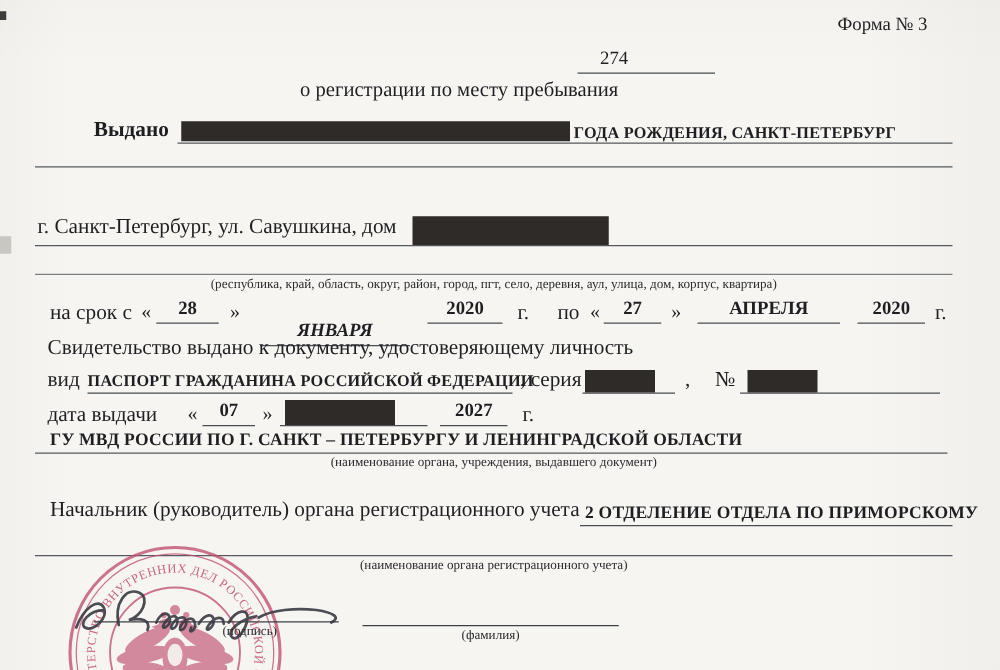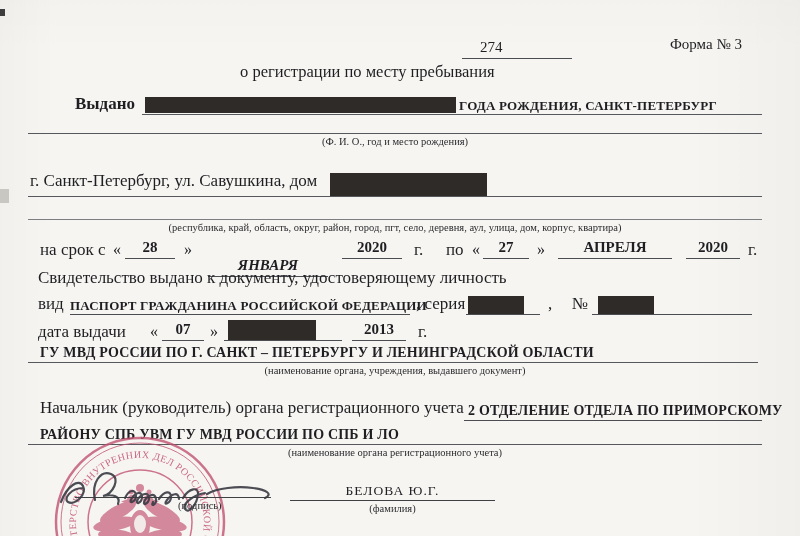--- a/index.html
+++ b/index.html
@@ -28,32 +28,31 @@
   .smallnum{font-size:15px;}
 </style>
 </head>
 <body>
 
 <div id="page">
 
   <div class="abs" style="left:0;top:9px;width:5px;height:7px;background:#3d3d3d;"></div>
   <div class="abs" style="left:0;top:189px;width:9px;height:14px;background:#c9c7c2;"></div>
 
-  <div class="abs formnum" style="left:670px;top:12px;margin-top:24px;">Форма № 3</div>
+  <div class="abs formnum" style="left:670px;top:12px;">Форма № 3</div>
   <div class="abs" style="left:462px;top:38px;width:110px;border-bottom:1px solid #4a4d51;text-align:left;padding:0 0 2px 18px;box-sizing:border-box;">
     <span class="smallnum">274</span>
   </div>
   <div class="abs sub" style="left:240px;top:62px;">о регистрации по месту пребывания</div>
 
   <div class="abs t" style="left:75px;top:94px;font-weight:bold;">Выдано</div>
   <div class="abs rule" style="left:142px;top:114px;width:620px;"></div>
   <div class="abs redact" style="left:145px;top:97px;width:311px;height:16px;"></div>
   <div class="abs boldc" style="left:459px;top:98px;">ГОДА РОЖДЕНИЯ, САНКТ-ПЕТЕРБУРГ</div>
   <div class="abs rule" style="left:28px;top:133px;width:734px;"></div>
-  <div class="abs cap capwrap" style="top:136px;">(Ф. И. О., год и место рождения)</div>
 
   <div class="abs t" style="left:30px;top:171px;">г. Санкт-Петербург, ул. Савушкина, дом</div>
   <div class="abs rule" style="left:28px;top:196px;width:734px;"></div>
   <div class="abs redact" style="left:330px;top:173px;width:157px;height:23px;"></div>
   <div class="abs rule" style="left:28px;top:219px;width:734px;background:#7c7f82;"></div>
   <div class="abs cap capwrap" style="top:222px;">(республика, край, область, округ, район, город, пгт, село, деревня, аул, улица, дом, корпус, квартира)</div>
 
   <div class="abs t" style="left:40px;top:240px;">на срок с</div>
   <div class="abs q" style="left:113px;top:241px;">«</div>
   <div class="cell" style="left:125px;top:238px;width:50px;height:20px;">
@@ -100,33 +99,32 @@
   <div class="abs t" style="left:38px;top:322px;">дата выдачи</div>
   <div class="abs q" style="left:150px;top:323px;">«</div>
   <div class="cell" style="left:162px;top:320px;width:42px;height:20px;">
     <span class="bv">07</span>
   </div>
   <div class="abs q" style="left:210px;top:323px;">»</div>
   <div class="cell" style="left:224px;top:320px;width:118px;height:20px;">
     <div class="redact" style="position:absolute;left:4px;top:0;width:88px;height:20px;"></div>
   </div>
   <div class="cell" style="left:352px;top:320px;width:54px;height:20px;">
-    <span class="bv">2013</span>
+    <span class="bv">2027</span>
   </div>
   <div class="abs t" style="left:418px;top:322px;">г.</div>
 
   <div class="abs boldc2" style="left:40px;top:345px;">ГУ МВД РОССИИ ПО Г. САНКТ – ПЕТЕРБУРГУ И ЛЕНИНГРАДСКОЙ ОБЛАСТИ</div>
   <div class="abs rule" style="left:28px;top:362px;width:730px;"></div>
   <div class="abs cap capwrap" style="top:365px;">(наименование органа, учреждения, выдавшего документ)</div>
 
   <div class="abs t" style="left:40px;top:398px;">Начальник (руководитель) органа регистрационного учета</div>
   <div class="cell" style="left:464px;top:396px;width:298px;height:24px;text-align:left;">
     <span class="boldc2" style="position:relative;top:5px;left:4px;">2 ОТДЕЛЕНИЕ ОТДЕЛА ПО ПРИМОРСКОМУ</span>
   </div>
-  <div class="abs boldc2" style="left:40px;top:427px;">РАЙОНУ СПБ УВМ ГУ МВД РОССИИ ПО СПБ И ЛО</div>
   <div class="abs rule" style="left:28px;top:444px;width:734px;"></div>
   <div class="abs cap capwrap" style="top:447px;">(наименование органа регистрационного учета)</div>
 
   <svg class="abs" style="left:40px;top:430px;" width="200" height="110" viewBox="0 0 200 110">
     <g stroke="#c14f70" fill="none" opacity="0.78">
       <circle cx="100" cy="92" r="84" stroke-width="2.5"></circle>
       <circle cx="100" cy="92" r="79" stroke-width="1"></circle>
       <circle cx="100" cy="92" r="52" stroke-width="1.5"></circle>
     </g>
     <defs>
@@ -166,16 +164,15 @@
       <path d="M40,42 C36,24 46,12 56,16 C66,20 58,36 48,38 C58,36 66,38 63,46"></path>
       <path d="M70,40 c4,-9 11,-9 11,-2 c0,6 -9,9 -4,2 c4,-6 10,-7 10,-1 c0,6 -8,9 -4,2 c4,-6 11,-7 11,-1 c0,6 -8,9 -4,2 c4,-6 10,-7 11,-1 c1,5 -6,9 -3,3"></path>
       <path d="M104,41 c5,-8 12,-9 12,-2 c0,6 -9,10 -4,3 c5,-7 12,-8 12,-1"></path>
       <path d="M128,40 c6,-10 16,-12 15,-3 c-1,8 -9,20 -13,14 c-3,-5 8,-14 20,-16"></path>
       <path d="M152,36 c10,-6 30,-8 46,-6 c14,2 20,6 12,10"></path>
     </g>
   </svg>
   <div class="abs cap" style="left:178px;top:500px;">(подпись)</div>
 
   <div class="abs rule" style="left:290px;top:500px;width:205px;background:#3e4144;"></div>
-  <div class="abs" style="left:290px;top:483px;width:205px;text-align:center;font-size:13.5px;letter-spacing:1px;">БЕЛОВА Ю.Г.</div>
   <div class="abs cap" style="left:290px;top:503px;width:205px;text-align:center;">(фамилия)</div>
 
 </div>
 
 </body></html>

